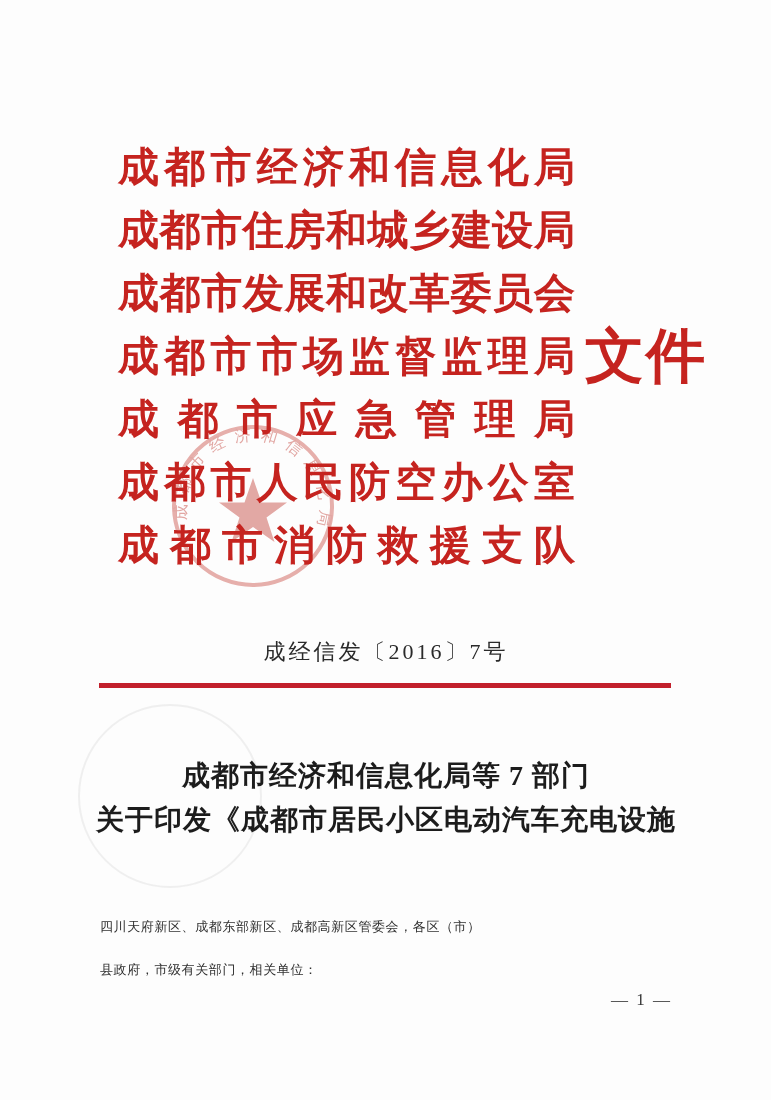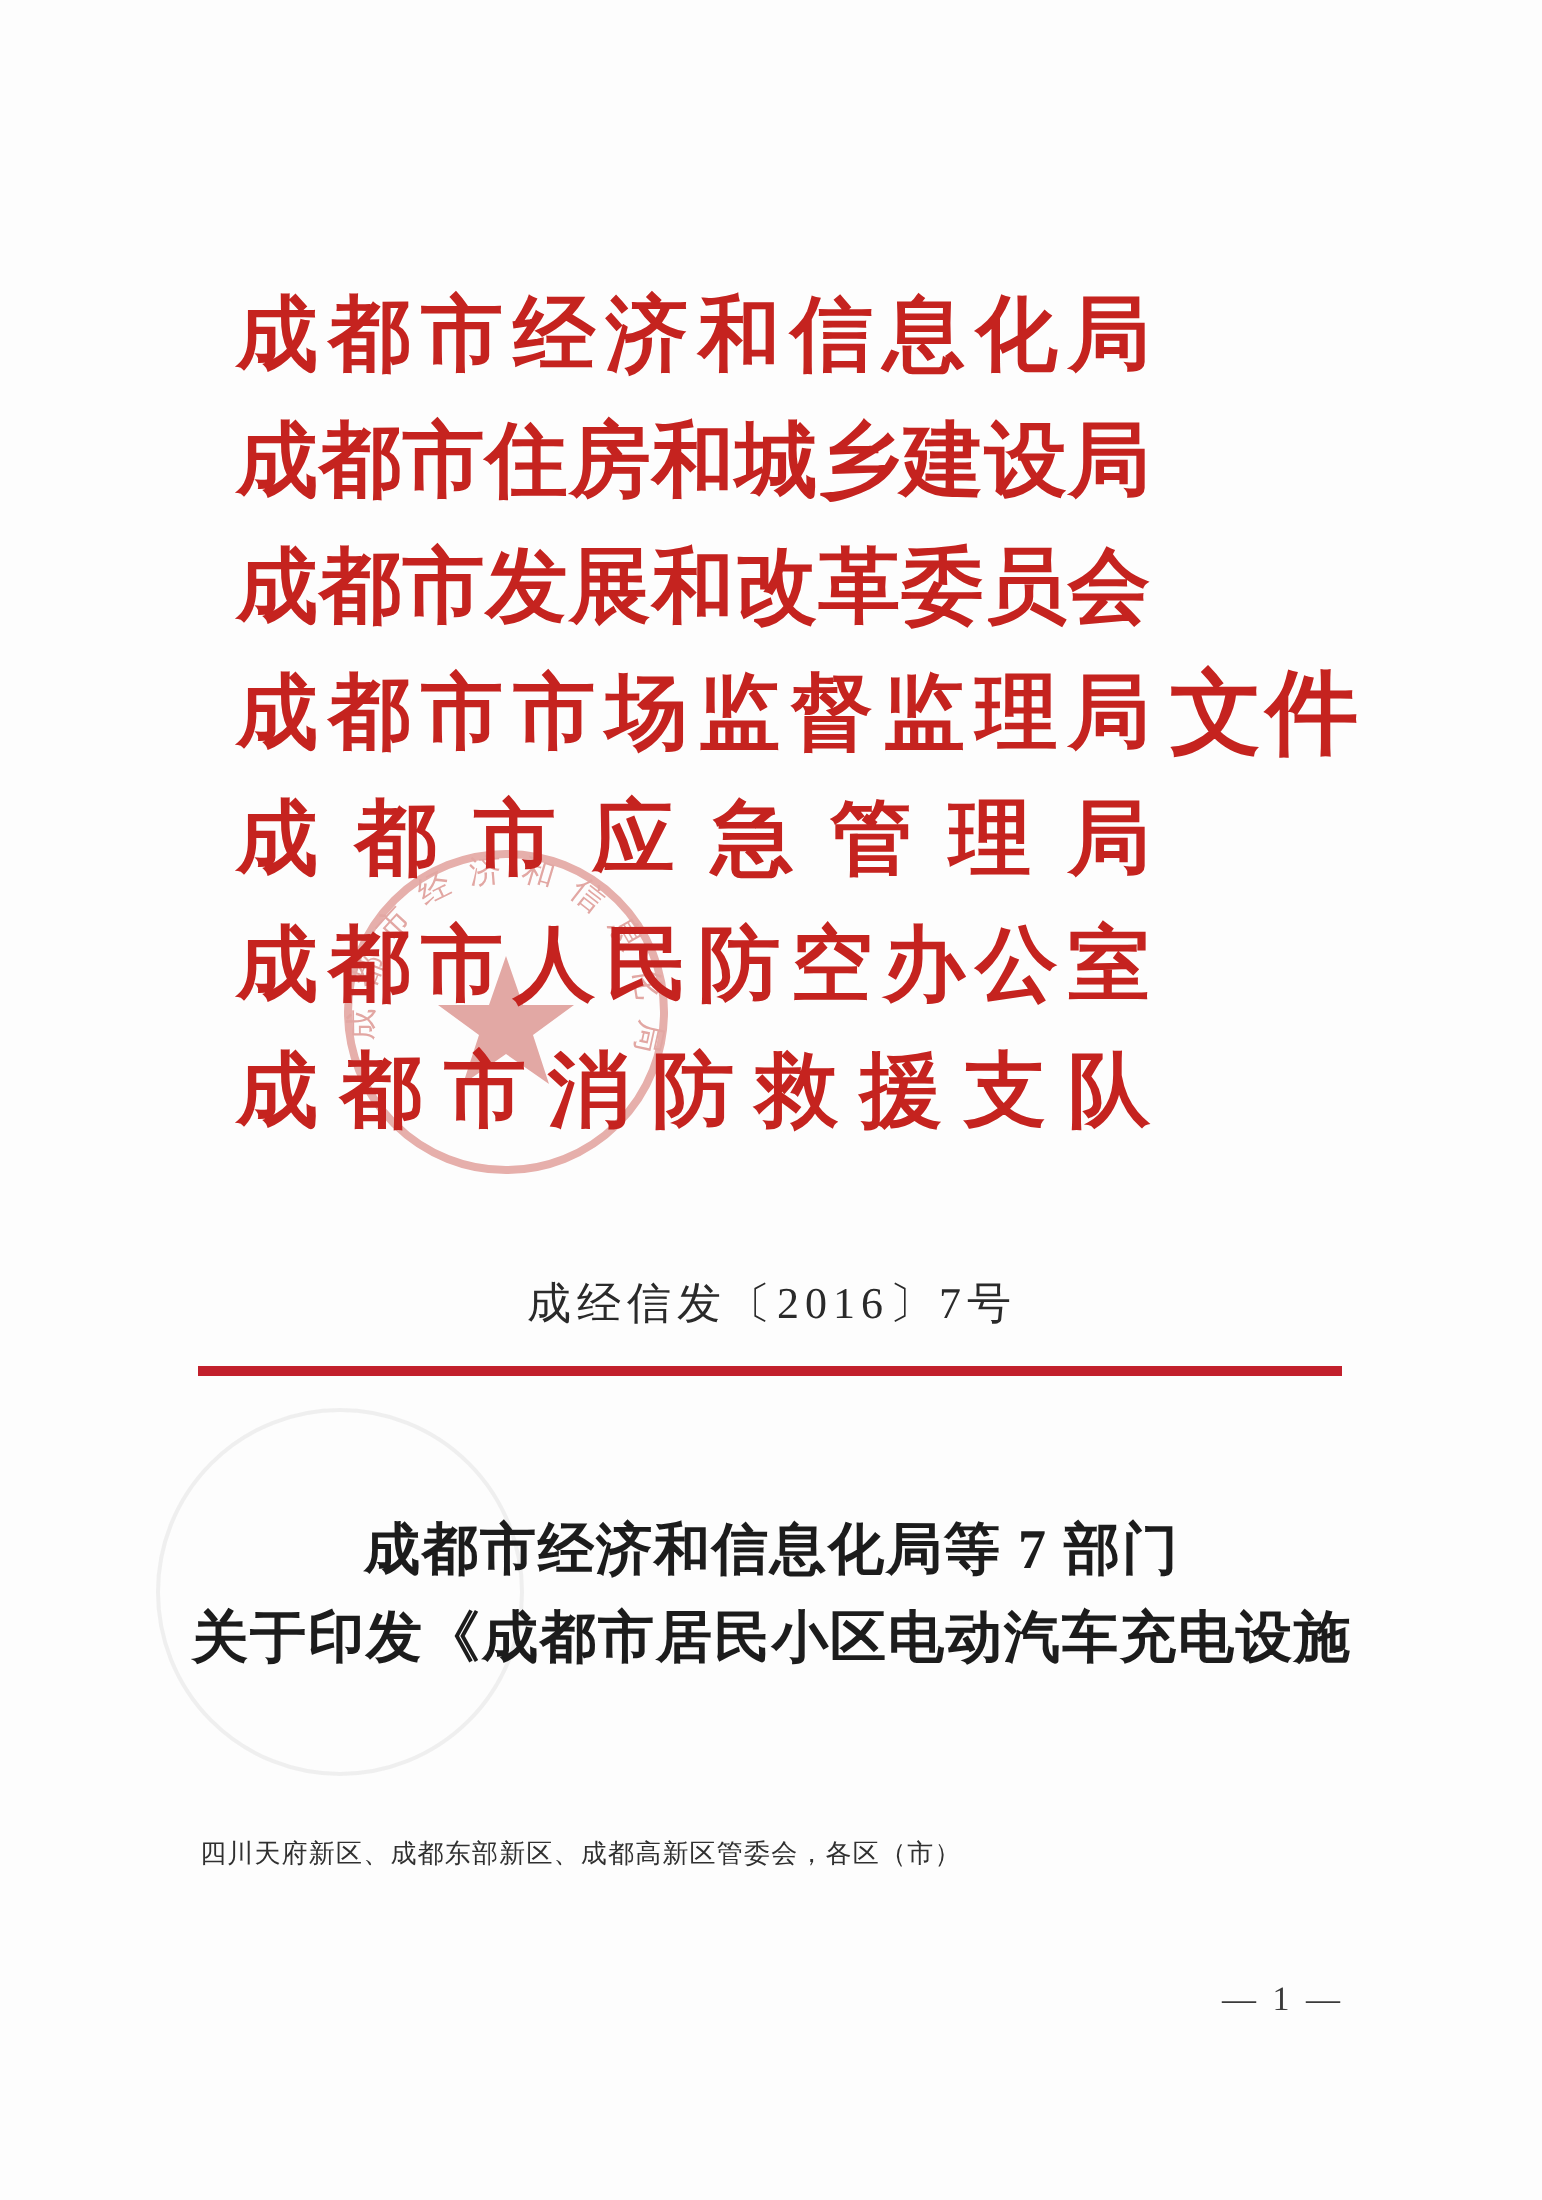--- a/index.html
+++ b/index.html
@@ -18,21 +18,21 @@
   .dept-row{
     display:flex;align-items:center;height:63px;white-space:nowrap;
   }
   .dept-line{
     display:flex;justify-content:space-between;
     width:457px;flex:0 0 457px;
     font-size:41px;font-weight:bold;color:#c5231f;
     line-height:63px;
   }
   .file-suffix{
-    font-size:46px;font-weight:bold;color:#c5231f;
+    font-size:59px;font-weight:bold;color:#c5231f;
     margin-left:10px;line-height:63px;letter-spacing:2px;
   }
   
   .seal{
     position:absolute;left:169px;top:422px;width:168px;height:168px;
     opacity:.8;mix-blend-mode:multiply;pointer-events:none;
   }
   
   .scan-circle{
     position:absolute;left:78px;top:704px;width:180px;height:180px;
@@ -190,17 +190,18 @@
 
   <div class="red-rule"></div>
 
   <div class="doc-title">
     <div>成都市经济和信息化局等 7 部门</div>
     <div>关于印发《成都市居民小区电动汽车充电设施</div>
   </div>
 
   <div class="doc-body">
     <div>四川天府新区、成都东部新区、成都高新区管委会，各区（市）</div>
+    <div>县政府，市级有关部门，相关单位：</div>
   </div>
 
   <div class="page-number">— 1 —</div>
 
 </div>
 
 </body></html>

